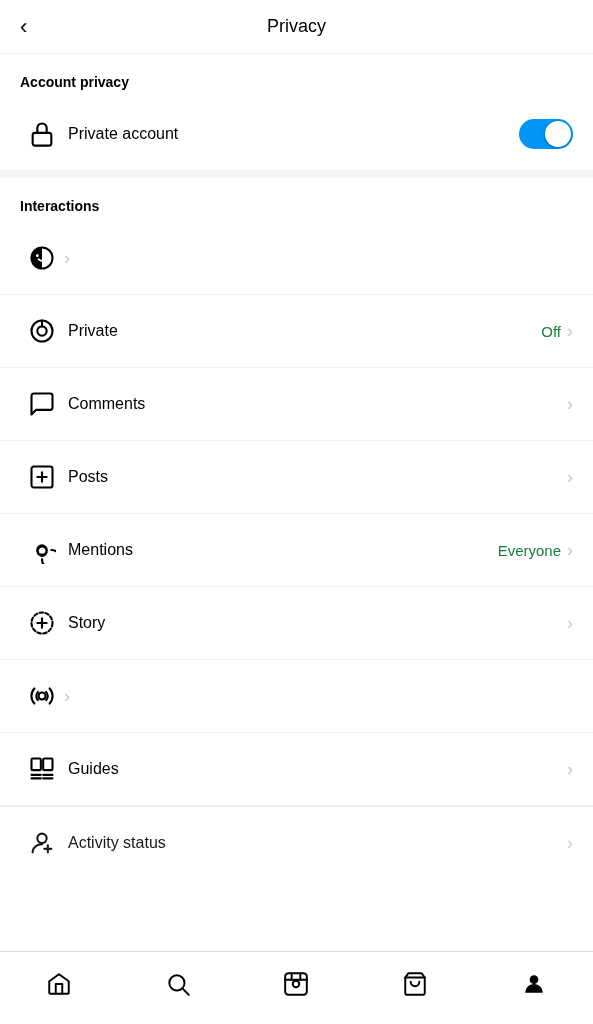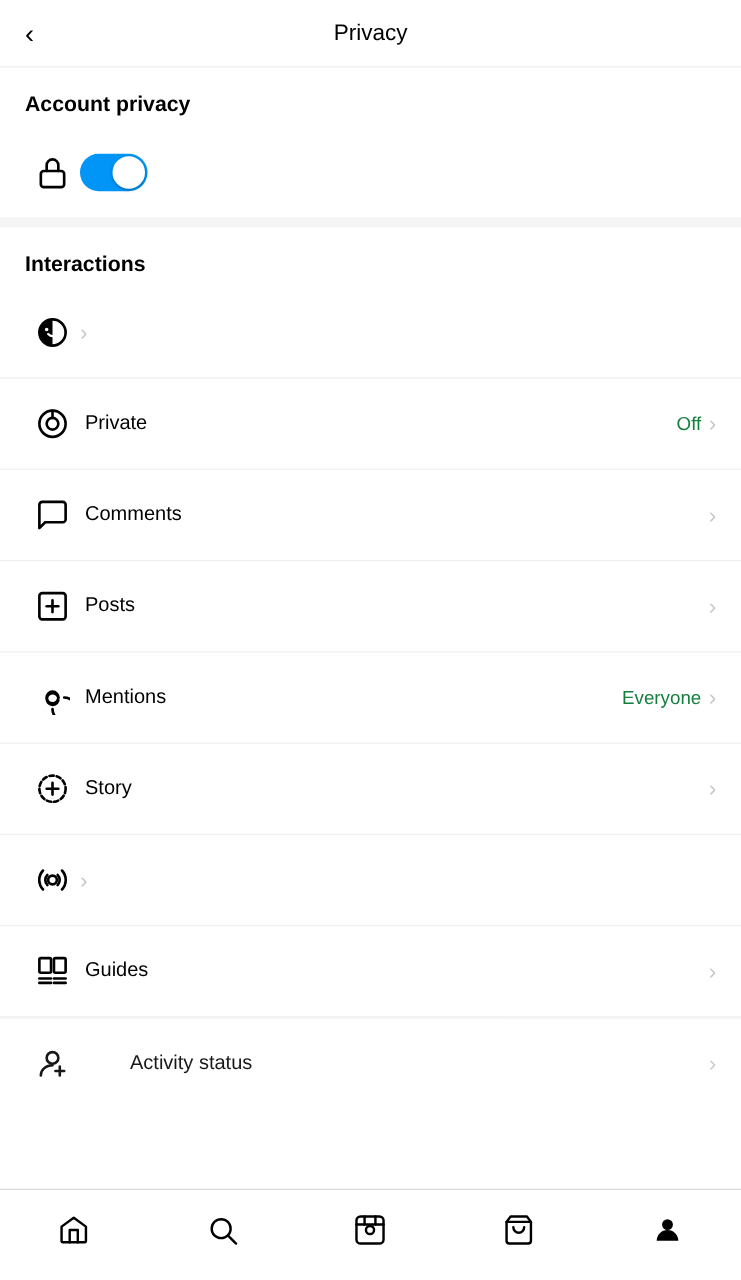--- a/index.html
+++ b/index.html
@@ -38,21 +38,21 @@
 
     
     .content {
       flex: 1;
       overflow-y: auto;
     }
 
     
     .section-header {
       padding: 20px 20px 8px 20px;
-      font-size: 17px;
+      font-size: 14px;
       font-weight: 700;
     }
 
     
     .settings-row {
       display: flex;
       align-items: center;
       padding: 14px 20px;
       border-bottom: 1px solid #f0f0f0;
       cursor: pointer;
@@ -166,20 +166,21 @@
     <div class="section-header">Account privacy</div>
 
     <div class="settings-row">
       <div class="row-icon">
 
         <svg viewBox="0 0 24 24" fill="none" stroke="#000" stroke-width="1.8" stroke-linecap="round" stroke-linejoin="round">
           <rect x="4" y="11" width="16" height="11" rx="2" ry="2" fill="none"></rect>
           <path d="M8 11V7a4 4 0 0 1 8 0v4"></path>
         </svg>
       </div>
+      <span class="row-label">Private account</span>
       <div class="toggle">
         <div class="toggle-knob"></div>
       </div>
     </div>
   </div>
 
   <div class="divider"></div>
 
   <div>
     <div class="section-header">Interactions</div>
@@ -277,21 +278,21 @@
           <line x1="3" y1="17" x2="11" y2="17"></line>
           <line x1="3" y1="20" x2="11" y2="20"></line>
           <line x1="13" y1="17" x2="21" y2="17"></line>
           <line x1="13" y1="20" x2="21" y2="20"></line>
         </svg>
       </div>
       <span class="row-label">Guides</span>
       <span class="chevron">›</span>
     </div>
 
-    <div class="partial-row settings-row" style="border-top: 1px solid #f0f0f0; gap: 36px;">
+    <div class="partial-row settings-row" style="border-top: 1px solid #f0f0f0;">
       <div class="row-icon">
         <svg viewBox="0 0 24 24" fill="none" stroke="#000" stroke-width="1.8" stroke-linecap="round" stroke-linejoin="round">
           <circle cx="12" cy="8" r="4"></circle>
           <path d="M4 20c0-4 3.6-7 8-7"></path>
           <path d="M14 17h6M17 14v6"></path>
         </svg>
       </div>
       <span class="row-label">Activity status</span>
       <span class="chevron">›</span>
     </div>

